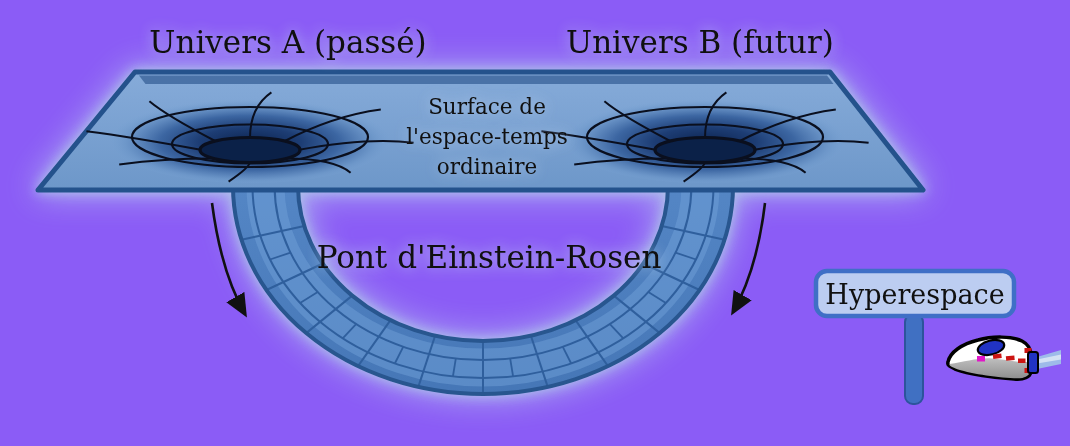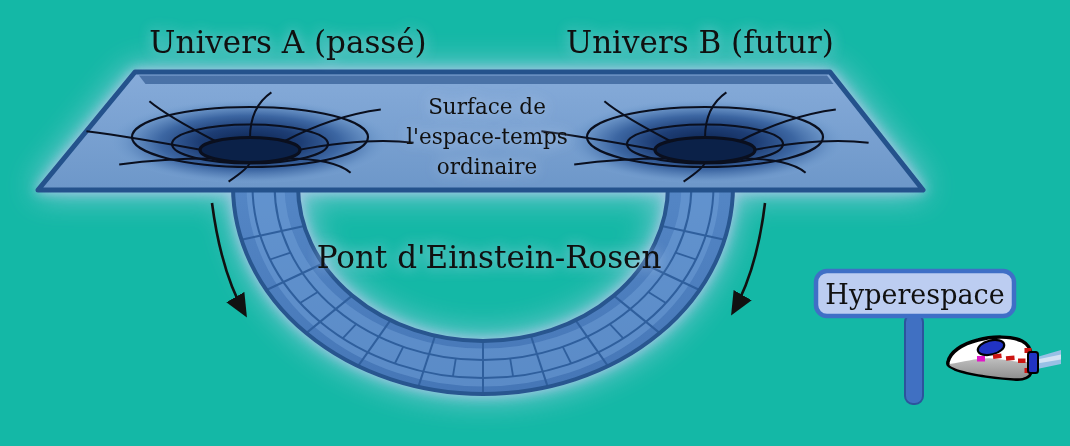--- a/index.html
+++ b/index.html
@@ -1,16 +1,16 @@
 <!DOCTYPE html>
 <html><head>
 <meta charset="utf-8">
 <style>
   html,body{margin:0;padding:0;background:#ffffff;}
-  .stage{position:relative;width:1070px;height:446px;background:#14b8a6;overflow:hidden;
+  .stage{position:relative;width:1070px;height:446px;background:#8b5cf6;overflow:hidden;
          font-family:"DejaVu Serif","Liberation Serif",serif;}
   svg{display:block;}
   .soft-glow{filter:drop-shadow(0 0 6px rgba(173,198,232,0.95)) drop-shadow(0 0 16px rgba(186,208,238,0.75));}
   .label-glow{filter:drop-shadow(0 0 7px rgba(190,212,240,0.9));}
   text{font-family:"DejaVu Serif","Liberation Serif",serif;fill:#101010;}
   .t-big{font-size:31px;}
   .t-mid{font-size:21.5px;}
   .t-sign{font-size:27px;}
 </style>
 </head>

